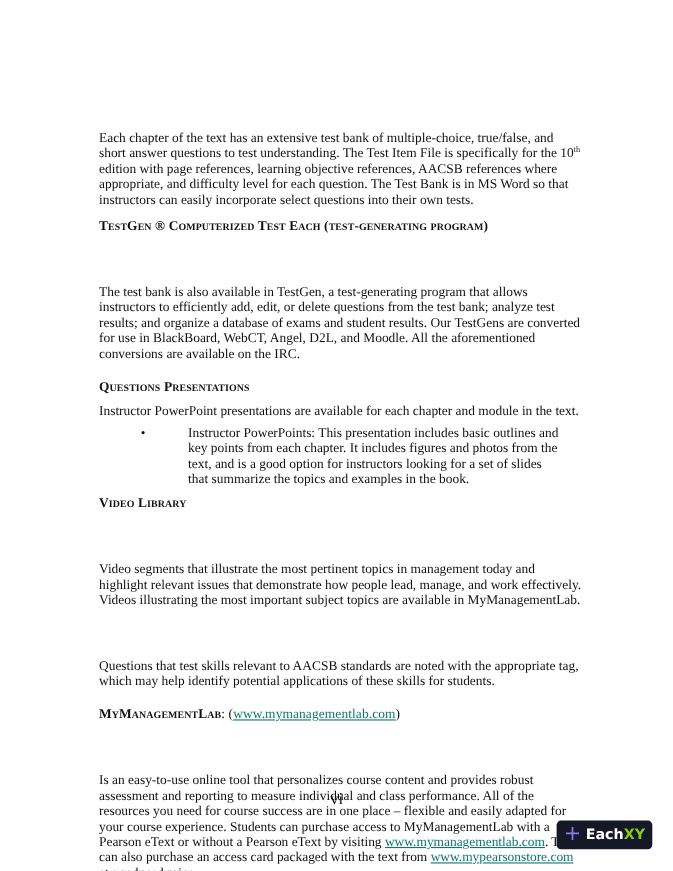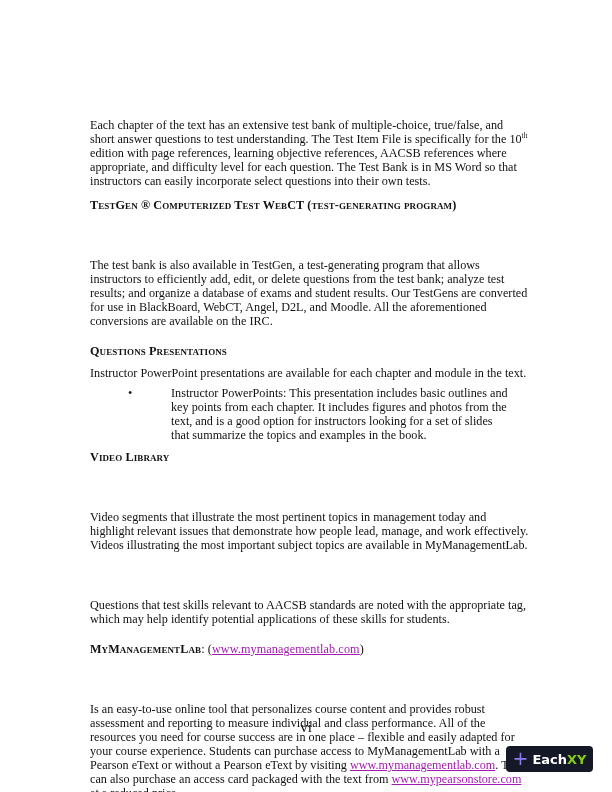--- a/index.html
+++ b/index.html
@@ -6,36 +6,36 @@
   body { width:612px; height:792px; background:#ffffff; position:relative; overflow:hidden;
          font-family:"Liberation Serif", serif; color:#111; }
   .page { position:absolute; left:90px; top:72px; width:440px; font-size:12.2px; line-height:14px; }
   p { margin:0; }
   .para { margin-bottom:10px;margin-top:46px; }
   .heading { font-weight:bold; font-variant:small-caps; font-size:12.2px; margin:0 0 8px 0; letter-spacing:0.1px; }
   .heading.gap { margin-top:16px; }
   .bullet-row { display:flex; margin:6px 0 8px 0; }
   .bullet { width:81px; padding-left:38px; box-sizing:border-box; }
   .bullet-text { width:340px; }
-  a { color:#a21caf; text-decoration:underline; }
+  a { color:#0f766e; text-decoration:underline; }
   sup { font-size:7.5px; line-height:0; vertical-align:super; }
   .page-num { position:absolute; left:0; right:0; top:719px; text-align:center; font-size:15px; }
   .badge { position:absolute; left:506px; top:746px; width:87px; height:26px; background:#151827;
            border-radius:4px; display:flex; align-items:center; justify-content:center;
            font-family:"DejaVu Sans", sans-serif; font-weight:bold; font-size:13px; color:#fff; gap:4px; }
   .badge .plus { color:#8a7cf0; font-weight:normal; font-size:19px; line-height:1; margin-top:-2px; }
   .badge .xy { color:#84cc16; }
 </style>
 </head>
 <body>
 
 <div class="page">
   <p class="para"><span>Each chapter of the text has an extensive test bank of multiple-choice, true/false, and short answer questions to test understanding. The Test Item File is specifically for the 10</span><sup>th</sup><span> edition with page references, learning objective references, AACSB references where appropriate, and difficulty level for each question. The Test Bank is in MS Word so that instructors can easily incorporate select questions into their own tests.</span></p>
 
-  <p class="heading">TestGen ® Computerized Test WebCT (test-generating program)</p>
+  <p class="heading">TestGen ® Computerized Test Each (test-generating program)</p>
   <p class="para">The test bank is also available in TestGen, a test-generating program that allows instructors to efficiently add, edit, or delete questions from the test bank; analyze test results; and organize a database of exams and student results. Our TestGens are converted for use in BlackBoard, WebCT, Angel, D2L, and Moodle. All the aforementioned conversions are available on the IRC.</p>
 
   <p class="heading gap">Questions Presentations</p>
   <p>Instructor PowerPoint presentations are available for each chapter and module in the text.</p>
   <div class="bullet-row">
     <span class="bullet">•</span>
     <span class="bullet-text">Instructor PowerPoints: This presentation includes basic outlines and key points from each chapter. It includes figures and photos from the text, and is a good option for instructors looking for a set of slides that summarize the topics and examples in the book.</span>
   </div>
 
   <p class="heading">Video Library</p>

